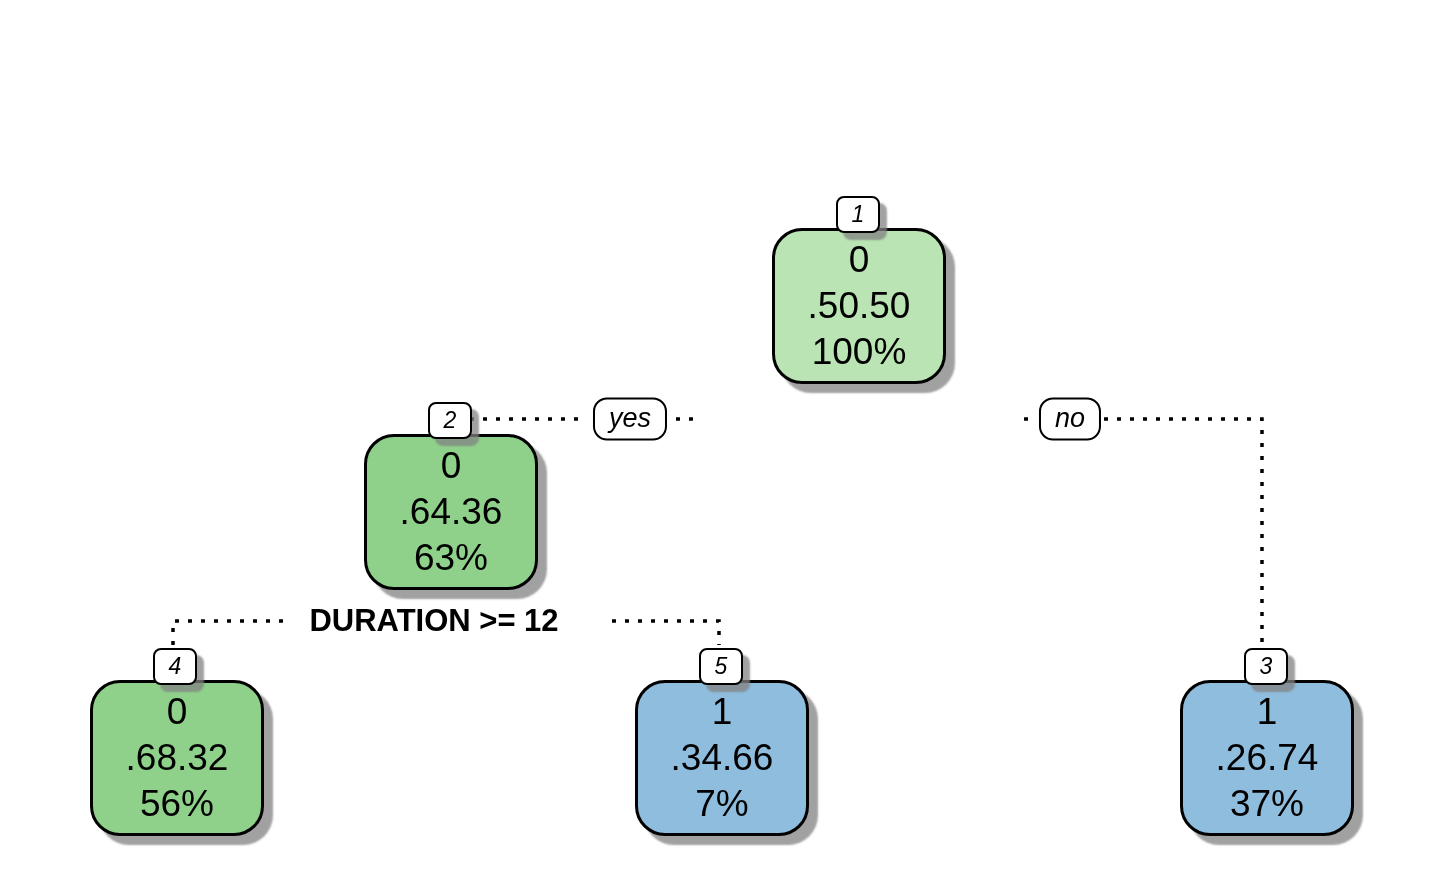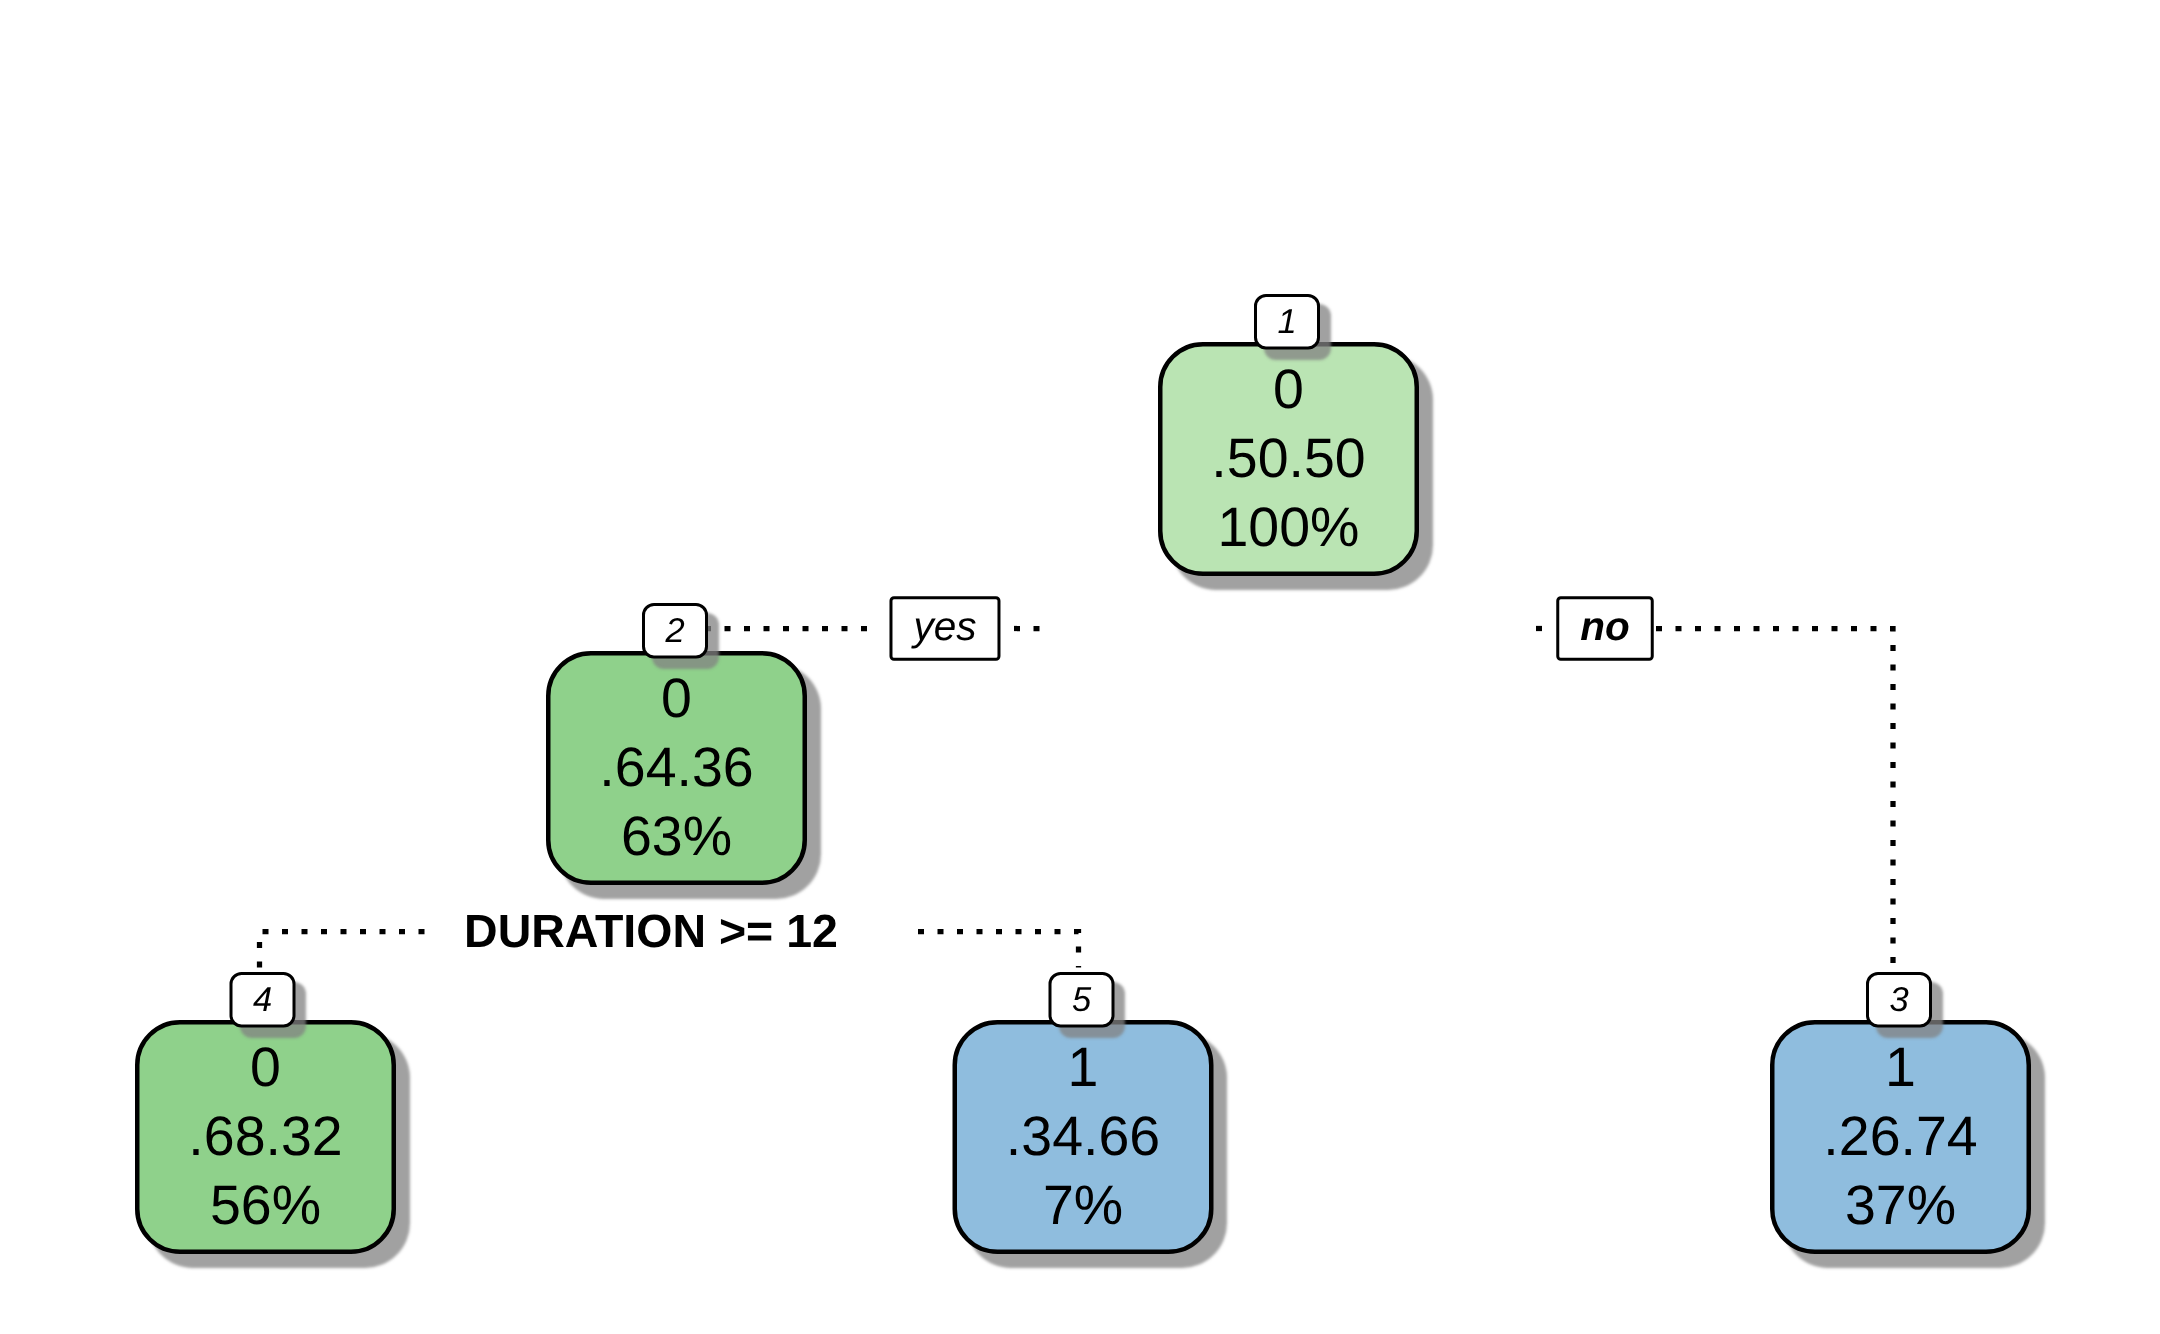--- a/index.html
+++ b/index.html
@@ -32,21 +32,21 @@
 
   
   .split-label{
     position:absolute;transform:translate(-50%,-50%);
     font-weight:bold;font-size:31px;white-space:nowrap;z-index:4;background:#fff;
     padding:0 6px;
   }
   
   .edge-badge{
     position:absolute;transform:translate(-50%,-50%);
-    border:2.5px solid #000;border-radius:3px;background:#fff;
+    border:2.5px solid #000;border-radius:14px;background:#fff;
     font-style:italic;font-size:27px;line-height:27px;
     padding:5px 14px 7px 14px;z-index:4;white-space:nowrap;
   }
 </style>
 </head>
 <body>
 
 <div class="plot">
 
   <svg class="branches" width="1440" height="889" viewBox="0 0 1440 889">
@@ -70,21 +70,21 @@
     </div>
     <div>100%</div>
   </div>
   <div class="badge" style="left:836px;top:196px;">
     <span>1</span>
   </div>
 
   <div class="edge-badge" style="left:630px;top:419px;">
     <span>yes</span>
   </div>
-  <div class="edge-badge" style="left:1070px;top:419px;font-weight:bold;">
+  <div class="edge-badge" style="left:1070px;top:419px;">
     <span>no</span>
   </div>
 
   <div class="node" style="left: 364px; top: 434px; background-color: rgb(143, 209, 139);">
     <div>0</div>
     <div class="probs">
       <span>.64</span>
       <span>.36</span>
     </div>
     <div>63%</div>

